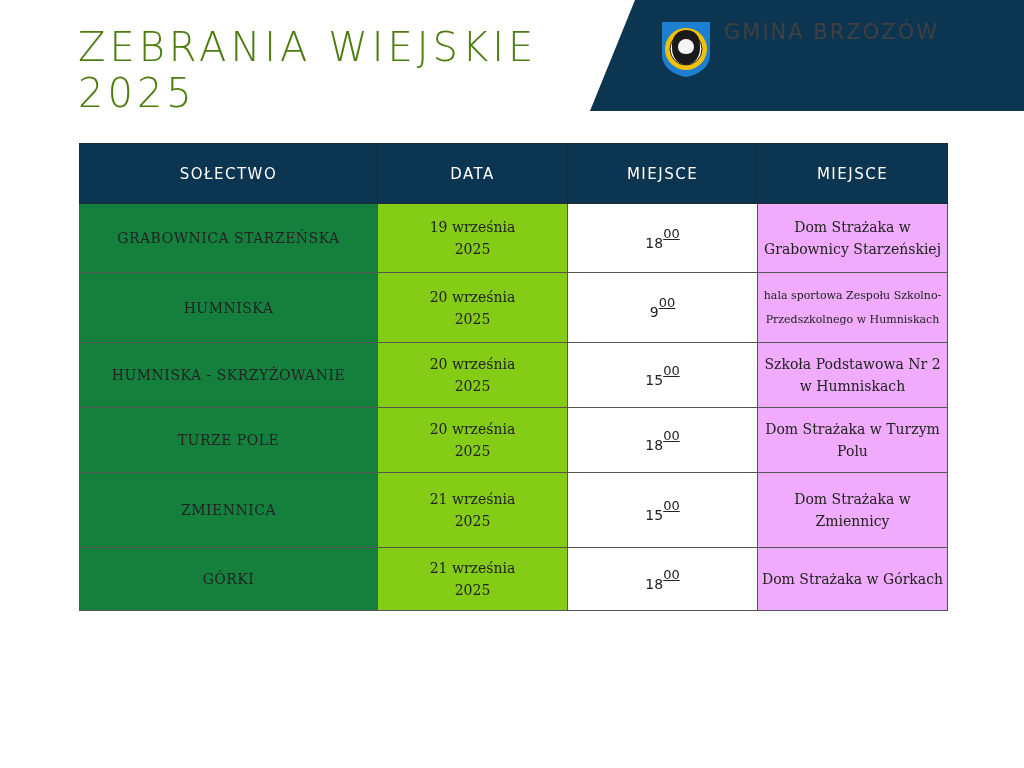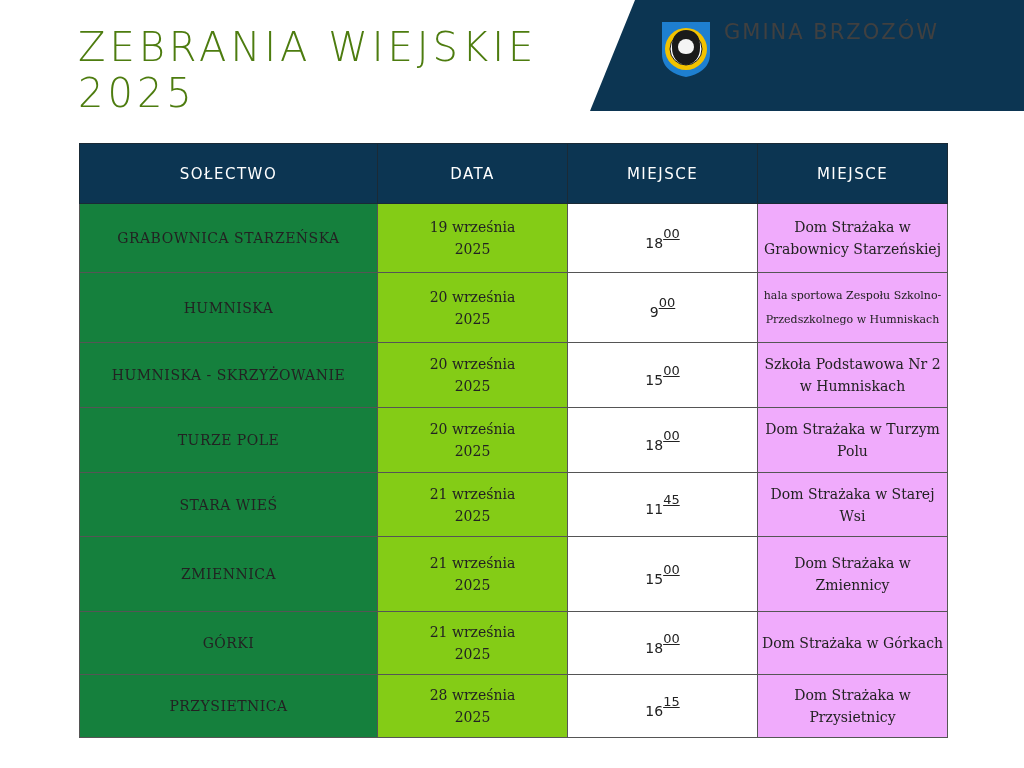--- a/index.html
+++ b/index.html
@@ -99,38 +99,26 @@
       <td class="date"><span>20 września</span><br><span>2025</span></td>
       <td class="time"><span>15</span><sup>00</sup></td>
       <td class="place">Szkoła Podstawowa Nr 2 w Humniskach</td>
     </tr>
     <tr style="height:65px">
       <td class="village">TURZE POLE</td>
       <td class="date"><span>20 września</span><br><span>2025</span></td>
       <td class="time"><span>18</span><sup>00</sup></td>
       <td class="place">Dom Strażaka w Turzym Polu</td>
     </tr>
-    <tr style="height:64px">
-      <td class="village">STARA WIEŚ</td>
-      <td class="date"><span>21 września</span><br><span>2025</span></td>
-      <td class="time"><span>11</span><sup>45</sup></td>
-      <td class="place">Dom Strażaka w Starej Wsi</td>
-    </tr>
     <tr style="height:75px">
       <td class="village">ZMIENNICA</td>
       <td class="date"><span>21 września</span><br><span>2025</span></td>
       <td class="time"><span>15</span><sup>00</sup></td>
       <td class="place">Dom Strażaka w Zmiennicy</td>
     </tr>
     <tr style="height:63px">
       <td class="village">GÓRKI</td>
       <td class="date"><span>21 września</span><br><span>2025</span></td>
       <td class="time"><span>18</span><sup>00</sup></td>
       <td class="place">Dom Strażaka w Górkach</td>
     </tr>
-    <tr style="height:63px">
-      <td class="village">PRZYSIETNICA</td>
-      <td class="date"><span>28 września</span><br><span>2025</span></td>
-      <td class="time"><span>16</span><sup>15</sup></td>
-      <td class="place">Dom Strażaka w Przysietnicy</td>
-    </tr>
   </tbody>
 </table>
 
 </body></html>

